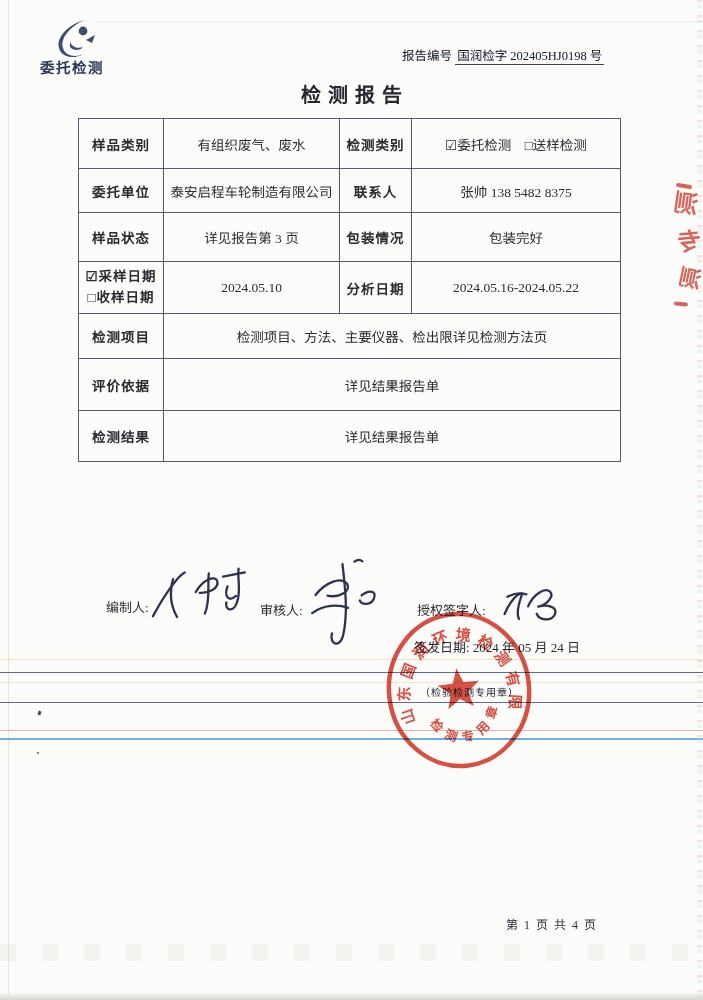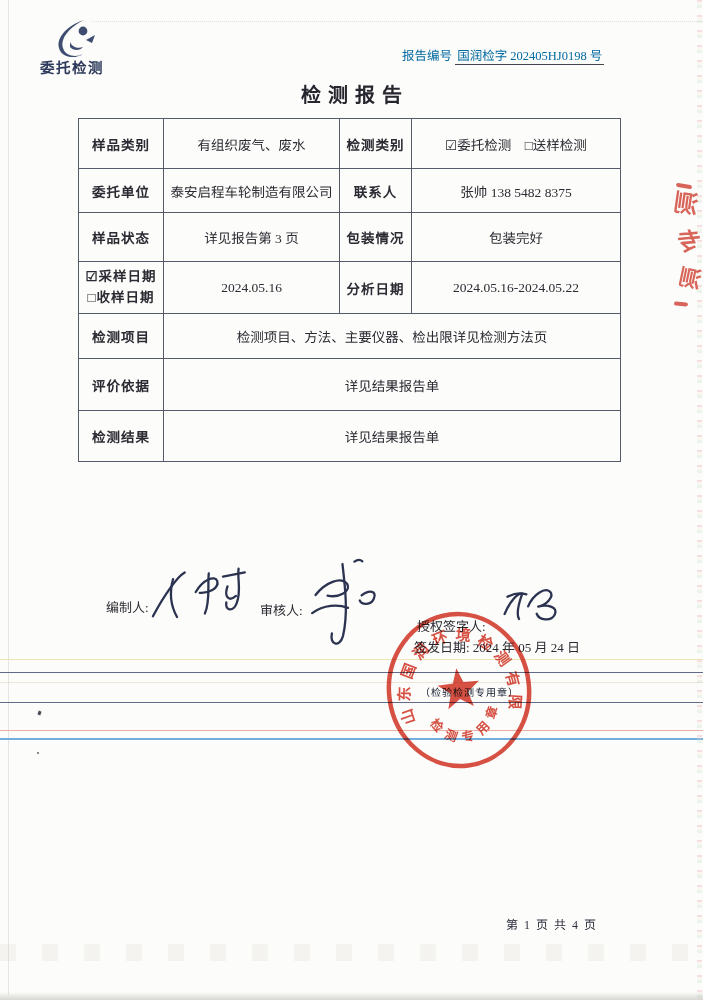--- a/index.html
+++ b/index.html
@@ -6,21 +6,21 @@
   body{
     width:703px;height:1000px;position:relative;overflow:hidden;
     background:#fcfcfa;
     font-family:"Liberation Serif","DejaVu Serif",serif;
     color:#23242e;
   }
   .abs{position:absolute;}
 
   
   .logo-text{left:40px;top:56px;font-size:14.5px;font-weight:bold;color:#2e3a5c;letter-spacing:1.5px;}
-  .report-no{left:402px;top:45px;font-size:12.5px;color:#0369a1;white-space:nowrap;}
+  .report-no{left:402px;top:45px;font-size:12.5px;color:#0f172a;white-space:nowrap;}
   .report-no .num{border-bottom:1px solid #454550;padding:0 2px 1px 2px;}
   .doc-title{left:0;top:79px;width:703px;text-align:center;font-size:20px;font-weight:bold;
              letter-spacing:7px;text-indent:7px;color:#26262f;}
 
   
   table.info{position:absolute;left:78px;top:118px;width:542px;border-collapse:collapse;table-layout:fixed;}
   table.info td{border:1px solid #565b6b;text-align:center;vertical-align:middle;
                 font-size:13.5px;color:#2b2b33;padding:2px 4px;}
   table.info td.lbl{font-weight:bold;letter-spacing:1px;}
   .pre{white-space:pre-line;line-height:1.55;}
@@ -116,21 +116,21 @@
   </tr>
   <tr style="height:49px">
     <td class="lbl">样品状态</td>
     <td>详见报告第 3 页</td>
     <td class="lbl">包装情况</td>
     <td>包装完好</td>
   </tr>
   <tr style="height:52px">
     <td class="lbl pre">☑采样日期
 □收样日期</td>
-    <td>2024.05.16</td>
+    <td>2024.05.10</td>
     <td class="lbl">分析日期</td>
     <td>2024.05.16-2024.05.22</td>
   </tr>
   <tr style="height:45px">
     <td class="lbl">检测项目</td>
     <td colspan="3">检测项目、方法、主要仪器、检出限详见检测方法页</td>
   </tr>
   <tr style="height:52px">
     <td class="lbl">评价依据</td>
     <td colspan="3">详见结果报告单</td>
@@ -159,21 +159,21 @@
 <div class="abs sig" style="left:304px;top:558px;transform:rotate(-2deg);">
   <svg width="80" height="96" viewBox="0 0 80 96">
     <path d="M12,36 C22,24 38,18 44,26 C48,34 34,40 24,37"></path>
     <path d="M40,6 C42,30 44,56 38,78 C34,90 24,86 27,75"></path>
     <path d="M8,54 C20,46 34,46 44,50"></path>
     <path d="M52,4 C55,2 58,2 60,4"></path>
     <path d="M58,38 C66,32 74,34 70,42 C67,48 58,48 56,43"></path>
   </svg>
 </div>
 
-<div class="abs sig-label" style="left:417px;top:600px;margin-top:16px;">授权签字人:</div>
+<div class="abs sig-label" style="left:417px;top:600px;">授权签字人:</div>
 <div class="abs sig" style="left:496px;top:580px;transform:rotate(-4deg);">
   <svg width="74" height="44" viewBox="0 0 74 44">
     <path d="M8,32 C14,20 22,12 27,13 C23,22 19,32 22,38"></path>
     <path d="M32,26 C38,14 50,8 55,13 C59,18 50,26 42,27 C52,25 62,29 58,36 C54,43 42,41 40,34"></path>
     <path d="M12,15 C19,12 26,12 31,14"></path>
   </svg>
 </div>
 
 <div class="abs issue-date">签发日期: 2024 年 05 月 24 日</div>
 <div class="abs seal-caption">（检验检测专用章）</div>

